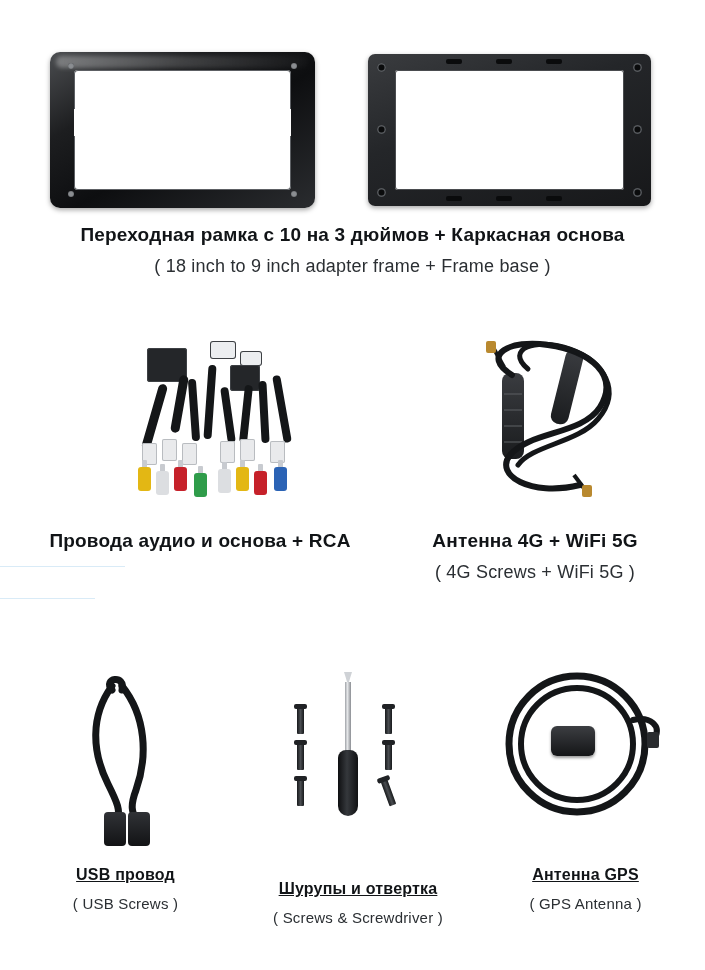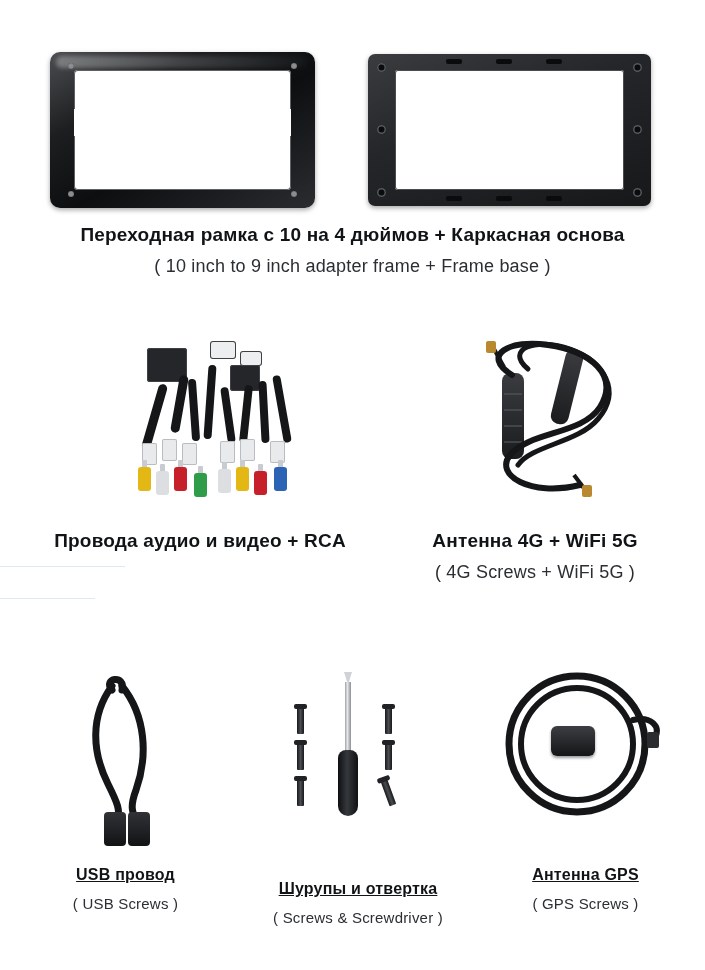--- a/index.html
+++ b/index.html
@@ -276,22 +276,22 @@
         <div class="slot" style="left:178px; top:5px;"></div>
         <div class="slot" style="left:78px;  bottom:5px;"></div>
         <div class="slot" style="left:128px; bottom:5px;"></div>
         <div class="slot" style="left:178px; bottom:5px;"></div>
       </div>
 
     </div>
   </div>
 
   <div class="section caption-block" id="cap1">
-    <div class="caption-ru">Переходная рамка с 10 на 4 дюймов + Каркасная основа</div>
-    <div class="caption-en">( 10 inch to 9 inch adapter frame + Frame base )</div>
+    <div class="caption-ru">Переходная рамка с 10 на 3 дюймов + Каркасная основа</div>
+    <div class="caption-en">( 18 inch to 9 inch adapter frame + Frame base )</div>
   </div>
 
   <div class="section" id="row2">
 
     <div class="illus" style="left:120px; top:0; width:290px; height:180px;">
 
       <div class="conn-box" style="left:27px; top:13px; width:40px; height:34px;"></div>
       <div class="conn-box" style="left:90px; top:6px; width:26px; height:18px; background:#eceef0;"></div>
       <div class="conn-box" style="left:120px; top:16px; width:22px; height:15px; background:#eceef0;"></div>
       <div class="conn-box" style="left:110px; top:30px; width:30px; height:26px;"></div>
@@ -360,21 +360,21 @@
         <path d="M58,34 C 34,14 66,2 100,14 C 134,26 152,56 128,84 C 108,108 62,110 48,130" fill="none" stroke="#141618" stroke-width="5" stroke-linecap="round"></path>
         <line x1="24" y1="14" x2="34" y2="32" stroke="#141618" stroke-width="4"></line>
         <line x1="104" y1="140" x2="116" y2="156" stroke="#141618" stroke-width="4"></line>
       </svg>
       <div class="plug" style="left:16px; top:6px; width:10px; height:12px; background:#b9892f;"></div>
       <div class="plug" style="left:112px; top:150px; width:10px; height:12px; background:#b9892f;"></div>
     </div>
   </div>
 
   <div class="section caption-block" id="cap2left">
-    <div class="caption-ru">Провода аудио и видео + RCA</div>
+    <div class="caption-ru">Провода аудио и основа + RCA</div>
   </div>
   <div class="section caption-block" id="cap2right">
     <div class="caption-ru">Антенна 4G + WiFi 5G</div>
     <div class="caption-en">( 4G Screws + WiFi 5G )</div>
   </div>
 
   <div class="section" id="row3">
 
     <div class="illus" style="left:60px; top:0; width:180px; height:180px;">
       <svg width="180" height="180" style="position:absolute; left:0; top:0;">
@@ -425,16 +425,16 @@
   <div class="section caption-block" id="cap3a">
     <div class="caption-ru small">USB провод</div>
     <div class="caption-en small">( USB Screws )</div>
   </div>
   <div class="section caption-block" id="cap3b">
     <div class="caption-ru small">Шурупы и отвертка</div>
     <div class="caption-en small">( Screws &amp; Screwdriver )</div>
   </div>
   <div class="section caption-block" id="cap3c">
     <div class="caption-ru small">Антенна GPS</div>
-    <div class="caption-en small">( GPS Screws )</div>
+    <div class="caption-en small">( GPS Antenna )</div>
   </div>
 
 </div>
 
 </body></html>

